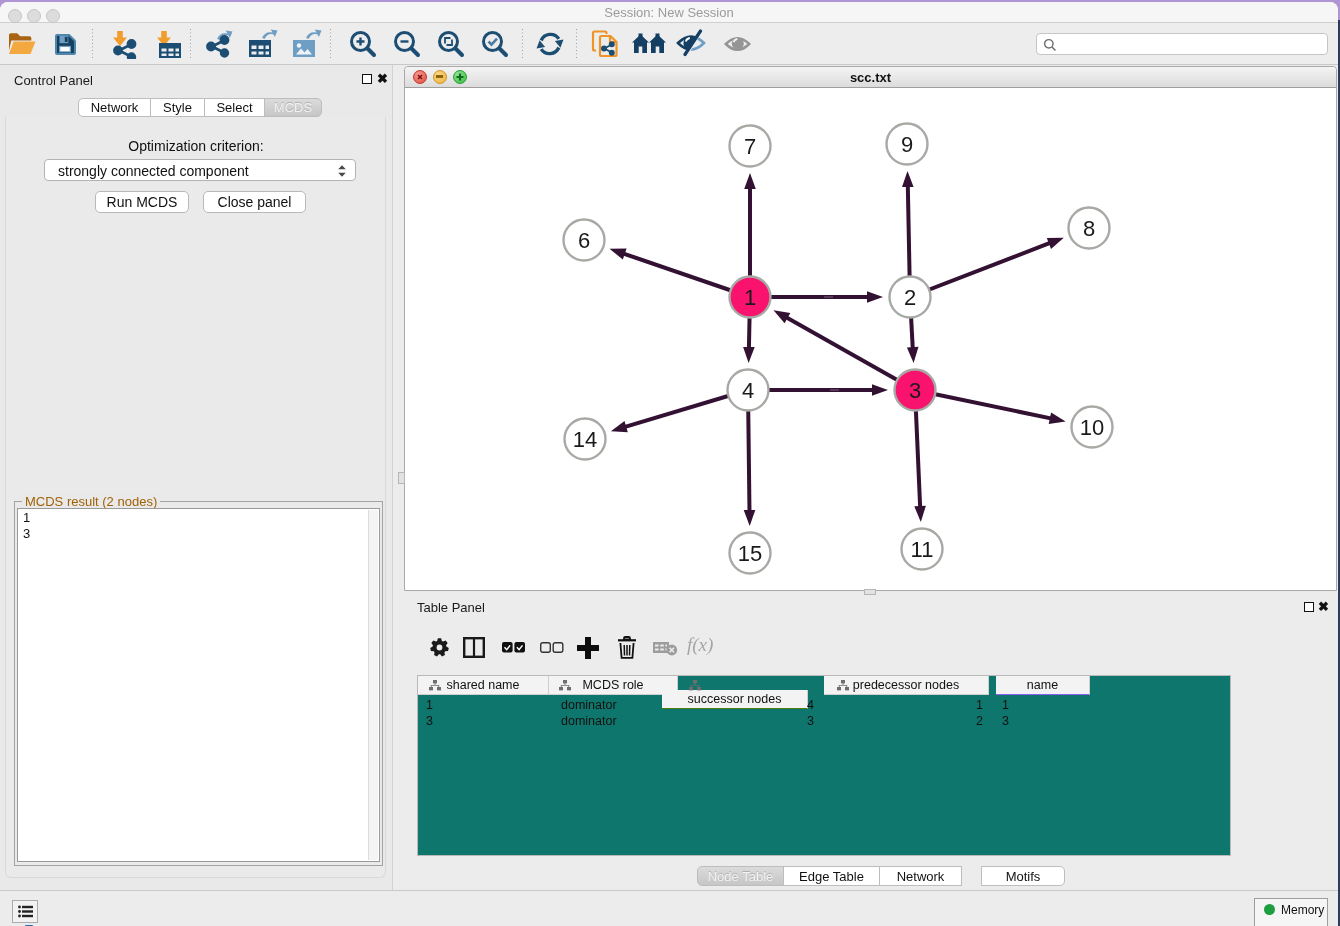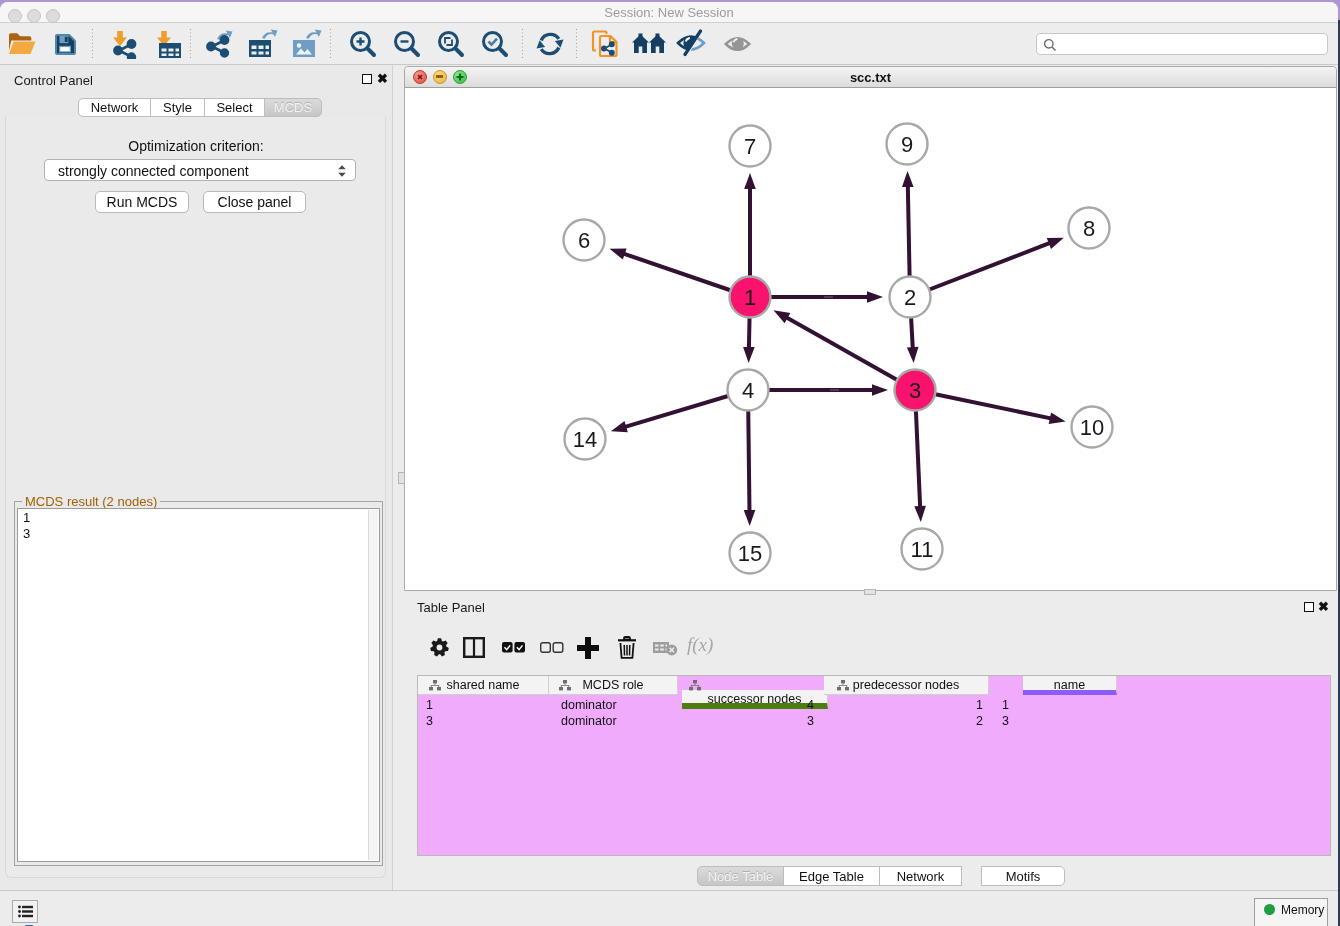--- a/index.html
+++ b/index.html
@@ -313,26 +313,26 @@
   </svg>
   <svg class="abs" style="left:249px;top:13px;" width="25" height="15" viewBox="0 0 25 15">
     <g fill="#9d9d9d">
           <path d="M0,1 h16 v11 h-16 z M2,3.6 h3.6 v2 h-3.6z M7.2,3.6 h3.6 v2 h-3.6z M12.4,3.6 h1.6 v2 h-1.6z M2,7.6 h3.6 v2 h-3.6z M7.2,7.6 h3.6 v2 h-3.6z M12.4,7.6 h1.6 v2 h-1.6z" fill-rule="evenodd"></path>
         </g>
     <circle cx="18.8" cy="9" r="5.4" fill="#9d9d9d"></circle>
     <path d="M16.6,6.8 l4.4,4.4 M21,6.8 l-4.4,4.4" stroke="#ececec" stroke-width="1.6"></path>
   </svg>
   <div class="abs" style="left:283px;top:6px;font-family:'Liberation Serif',serif;font-style:italic;font-size:19px;color:#a6a6a6;">f(x)</div>
 </div>
-<div class="abs" id="tbl" style="left:417px;top:675px;width:914px;height:181px;background:#f0abfc;border:1px solid #b9b9b9;box-sizing:border-box;">
+<div class="abs" id="tbl" style="left:417px;top:675px;width:814px;height:181px;background:#0f766e;border:1px solid #b9b9b9;box-sizing:border-box;">
   <div class="th" style="left:0;width:131px;border-bottom:1px solid #cfcfcf;">shared name</div>
   <div class="th" style="left:131px;width:129px;border-bottom:1px solid #cfcfcf;">MCDS role</div>
-  <div class="th" style="left:264px;width:146px;border-bottom:6px solid #4d7c0f;margin-top:14px;">successor nodes</div>
+  <div class="th" style="left:244px;width:146px;border-bottom:1px solid #4d7c0f;margin-top:14px;">successor nodes</div>
   <div class="th" style="left:406px;width:165px;border-bottom:1px solid #cfcfcf;">predecessor nodes</div>
-  <div class="th" style="left:605px;width:94px;border-bottom:5px solid #8b5cf6;">name</div>
+  <div class="th" style="left:578px;width:94px;border-bottom:1px solid #8b5cf6;">name</div>
   <svg class="abs" style="left:11px;top:4px;" width="12" height="11" viewBox="0 0 12 11">
         <g fill="#6e6e6e">
           <rect x="4" y="0" width="4" height="3.4"></rect>
           <rect x="0" y="7" width="4" height="3.4"></rect>
           <rect x="8" y="7" width="4" height="3.4"></rect>
           <path d="M5.6,3 h0.8 v2 h3.8 v2.4 h-0.8 v-1.6 h-6.8 v1.6 h-0.8 v-2.4 h3.8 z"></path>
         </g>
       </svg>
   <svg class="abs" style="left:141px;top:4px;" width="12" height="11" viewBox="0 0 12 11">
         <g fill="#6e6e6e">

